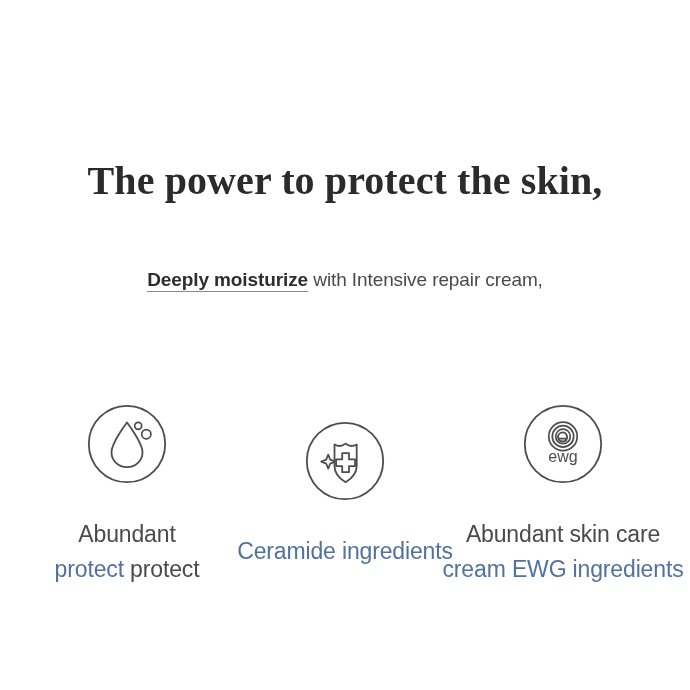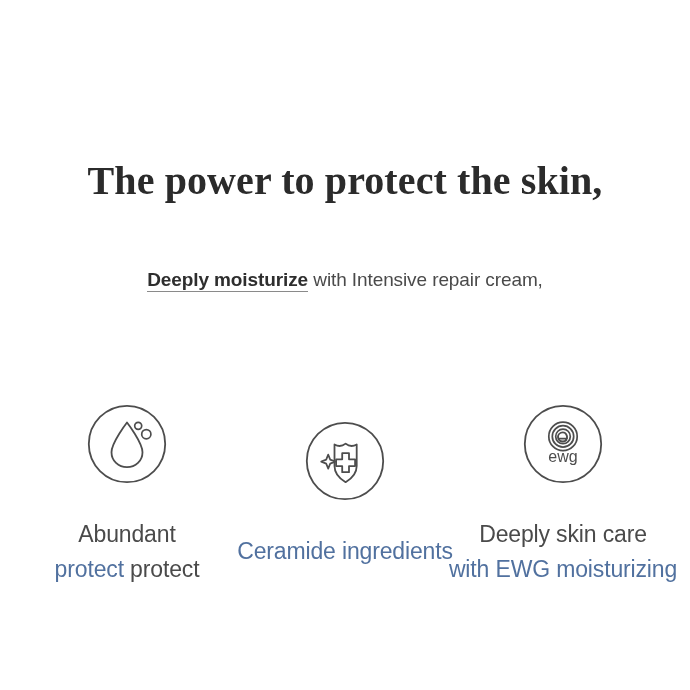--- a/index.html
+++ b/index.html
@@ -160,19 +160,19 @@
         <svg width="80" height="80" viewBox="0 0 80 80" fill="none" aria-hidden="true">
           <circle cx="40" cy="40" r="38.2" stroke="#4d4d4d" stroke-width="1.8" fill="none"></circle>
           <circle cx="40" cy="32.4" r="14.2" stroke="#4d4d4d" stroke-width="1.7" fill="none"></circle>
           <circle cx="40" cy="32.4" r="10.7" stroke="#4d4d4d" stroke-width="1.7" fill="none"></circle>
           <circle cx="40" cy="32.4" r="7.3" stroke="#4d4d4d" stroke-width="1.7" fill="none"></circle>
           <path d="M35.4 34.6 L44.0 34.6 C44.6 31.2 42.6 28.4 39.8 28.4 C37.0 28.4 35.0 30.6 35.0 33.0 C35.0 35.6 37.0 37.5 39.8 37.5 C41.3 37.5 42.6 36.9 43.4 35.9" stroke="#4d4d4d" stroke-width="1.9" fill="none" stroke-linecap="round" stroke-linejoin="round"></path>
           <text x="40" y="57.8" text-anchor="middle" font-family="Liberation Sans, sans-serif" font-size="16" fill="#4d4d4d">ewg</text>
         </svg>
       </div>
       <div class="caption">
-        <span class="caption-line">Deeply skin care</span>
-        <span class="caption-line"><span class="cap-accent">with EWG moisturizing</span><span></span></span>
+        <span class="caption-line">Abundant skin care</span>
+        <span class="caption-line"><span class="cap-accent">cream EWG ingredients</span><span></span></span>
       </div>
     </div>
 
   </div>
 </div>
 
 </body></html>

